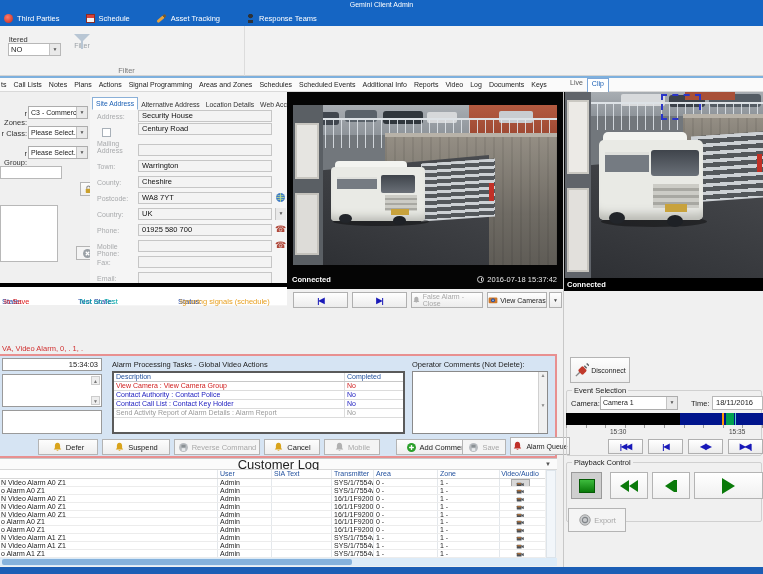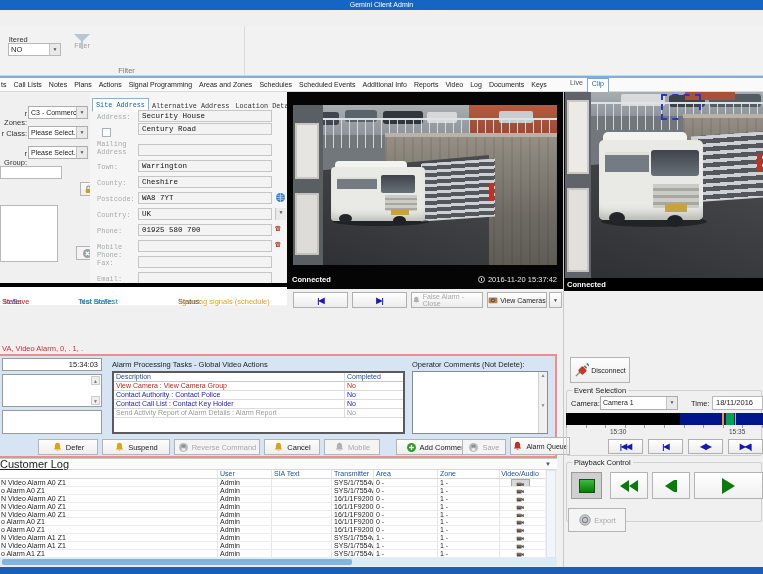--- a/index.html
+++ b/index.html
@@ -52,21 +52,21 @@
   .minibox { position:absolute; background:#fff; border:1px solid #b8b8b8; }
   .btn { position:absolute; background:linear-gradient(180deg,#fdfdfd,#eeeeee); border:1px solid #b4b4b4;
          display:flex; align-items:center; justify-content:center; font-size:7.5px; color:#222; white-space:nowrap; }
   .btn.disabled { color:#a8a8a8; background:#f4f4f4; }
   .ic16 { width:11px; height:11px; margin-right:3px; }
   .bell-gold { color:#d9a41c; }
   .bell-gray { color:#b0b0b0; }
   .bell-red  { color:#c03028; }
 
   
-  #site-panel { left:90px; top:92px; width:197px; height:214px; background:#f5f5f5;font-family:Liberation Mono, monospace; }
+  #site-panel { left:90px; top:92px; width:197px; height:214px; background:#f5f5f5; }
   #addr-tabs { position:absolute; left:2px; top:4px; display:flex; align-items:flex-end; }
   .atab { font-size:6.8px; color:#333; padding:2px 3px; white-space:nowrap; }
   .atab.sel { background:#fff; color:#1a5fb4; border:1px solid #8ab0d8; border-bottom:1px solid #fff; }
   .atab-arrows { font-size:6px; color:#555; margin-left:2px; }
   .af-label { position:absolute; left:7px; width:42px; font-size:7px; color:#a8aaac; }
   .af-field { position:absolute; left:48px; width:134px; height:12px; background:#f3f3f3; border:1px solid #c6c6c6;
               font-size:7.5px; line-height:10px; padding-left:3px; color:#111; overflow:hidden; white-space:nowrap; }
   .af-icon { position:absolute; left:185px; width:11px; height:11px; }
   .cb { position:absolute; width:9px; height:9px; border:1px solid #a8b0b8; background:#fff; }
   .phone-glyph { font-size:9px; color:#b0483a; line-height:10px; }
@@ -110,21 +110,21 @@
   .task-row { display:flex; height:9px; border-bottom:1px solid #dcdcdc; font-size:7px; white-space:nowrap; }
   .t-desc { width:231px; padding-left:2px; overflow:hidden; border-right:1px solid #dcdcdc; }
   .t-comp { width:56px; padding-left:2px; overflow:hidden; }
   .task-row.red { color:#d02020; } .task-row.blue { color:#2020c0; } .task-row.gray { color:#9a9a9a; }
   #op-label { left:412px; top:360px; font-size:7.5px; color:#222; }
   #op-text { left:412px; top:371px; width:136px; height:63px; background:#fff; border:1px solid #8a8a8a; }
   #op-text .sb { position:absolute; right:0; top:0; width:9px; height:100%; background:#f0f0f0; border-left:1px solid #d0d0d0;
                  font-size:5px; color:#888; text-align:center; }
   .ap-btnrow-btn { top:439px; height:16px; }
   #customer-log-bar { left:0; top:458px; width:557px; height:12px; background:#fbfbfb; border-top:1px solid #c8c8c8; border-bottom:1px solid #d8d8d8; }
-  #customer-log-bar .title { display:block; font-size:11px; line-height:11px; color:#222;text-decoration:underline; }
+  #customer-log-bar .title { display:block; text-align:center; font-size:13px; line-height:11px; color:#222;text-decoration:underline; }
   #customer-log-bar .pin { position:absolute; right:6px; top:2px; font-size:6px; color:#555; }
 
   
   #log-grid { left:0; top:470px; width:545px; height:88px; background:#fff; border-bottom:1px solid #c8c8c8; }
   .clhead { display:flex; height:9px; color:#1f4e9c; font-size:7px; border-bottom:1px solid #d8d8d8; }
   .clrow { display:flex; height:7.9px; font-size:7px; color:#222; border-bottom:1px solid #ececec; white-space:nowrap; }
   .c1 { width:218px; overflow:hidden; border-right:1px solid #e4e8ec; padding-left:1px;}
   .c2 { width:54px; overflow:hidden; border-right:1px solid #e4e8ec; padding-left:2px;}
   .c3 { width:60px; overflow:hidden; border-right:1px solid #e4e8ec; padding-left:2px;}
   .c4 { width:42px; overflow:hidden; border-right:1px solid #e4e8ec; padding-left:2px;}
@@ -206,20 +206,38 @@
         <circle cx="8" cy="8" r="6" fill="#c8cacc" stroke="#9a9a9a"></circle>
         <path d="M5 8A3 3 0 0 1 11 8M5 8A3 3 0 0 0 11 8" fill="none" stroke="#808488" stroke-width="1.2"></path>
       </g>
   </defs>
 </svg>
 
 <div id="app">
 
   <div class="abs" id="titlebar">
     <span>Gemini Client Admin</span>
+  </div>
+  <div class="abs" id="toolbar">
+    <div class="tb-item">
+      <span class="tbi tbi-third"></span>
+      <span>Third Parties</span>
+      </div>
+    <div class="tb-item">
+      <span class="tbi tbi-sched"></span>
+      <span>Schedule</span>
+      </div>
+    <div class="tb-item">
+      <span class="tbi tbi-asset"></span>
+      <span>Asset Tracking</span>
+      </div>
+    <div class="tb-item">
+      <span class="tbi tbi-resp"></span>
+      <span>Response Teams</span>
+      </div>
   </div>
 
   <div class="abs" id="ribbon">
     <div id="filter-group">
       <span id="filtered-label">ltered</span>
       <div id="filtered-combo">
         <span class="val">NO</span>
         <span class="ddbtn">▼</span>
       </div>
       <div id="filter-btn">
@@ -344,21 +362,21 @@
       <i style="left:92px;top:90px;width:32px;height:16px;background:repeating-linear-gradient(180deg,#ccccc6 0 3px,#a8a8a2 3px 5px)"></i>
       <i style="left:98px;top:104px;width:18px;height:6px;background:#c8a23c"></i>
       <i style="left:46px;top:109px;width:13px;height:9px;background:#22252a;border-radius:50%"></i>
       <i style="left:100px;top:111px;width:13px;height:9px;background:#1e2126;border-radius:50%"></i>
       <i style="left:0;top:0;width:30px;height:160px;background:#5a5f64"></i>
       <i style="left:2px;top:18px;width:24px;height:56px;background:#e6e5e1;box-shadow:inset 0 0 0 2px #c8c6c0"></i>
       <i style="left:2px;top:88px;width:24px;height:62px;background:#dddcd8;box-shadow:inset 0 0 0 2px #c4c2bc"></i>
     </div>
     <span class="conn-label" style="left:5px;top:183px">Connected</span>
     <span class="stamp" style="right:6px;top:183px">
-      <span class="clock"></span><span>2016-11-20 15:37:42</span></span>
+      <span class="clock"></span><span>2016-07-18 15:37:42</span></span>
   </div>
   <div class="abs" id="center-buttons-strip">
     <div class="vbtn" style="left:6px;top:3px;width:55px">
       <span class="navglyph">|◀</span>
       </div>
     <div class="vbtn" style="left:65px;top:3px;width:55px">
       <span class="navglyph">▶|</span>
       </div>
     <div class="vbtn disabled" style="left:124px;top:3px;width:72px">
       <svg class="ic bell-gray" style="width:9px;height:9px;margin-right:2px;fill:currentColor" viewBox="0 0 16 16">

